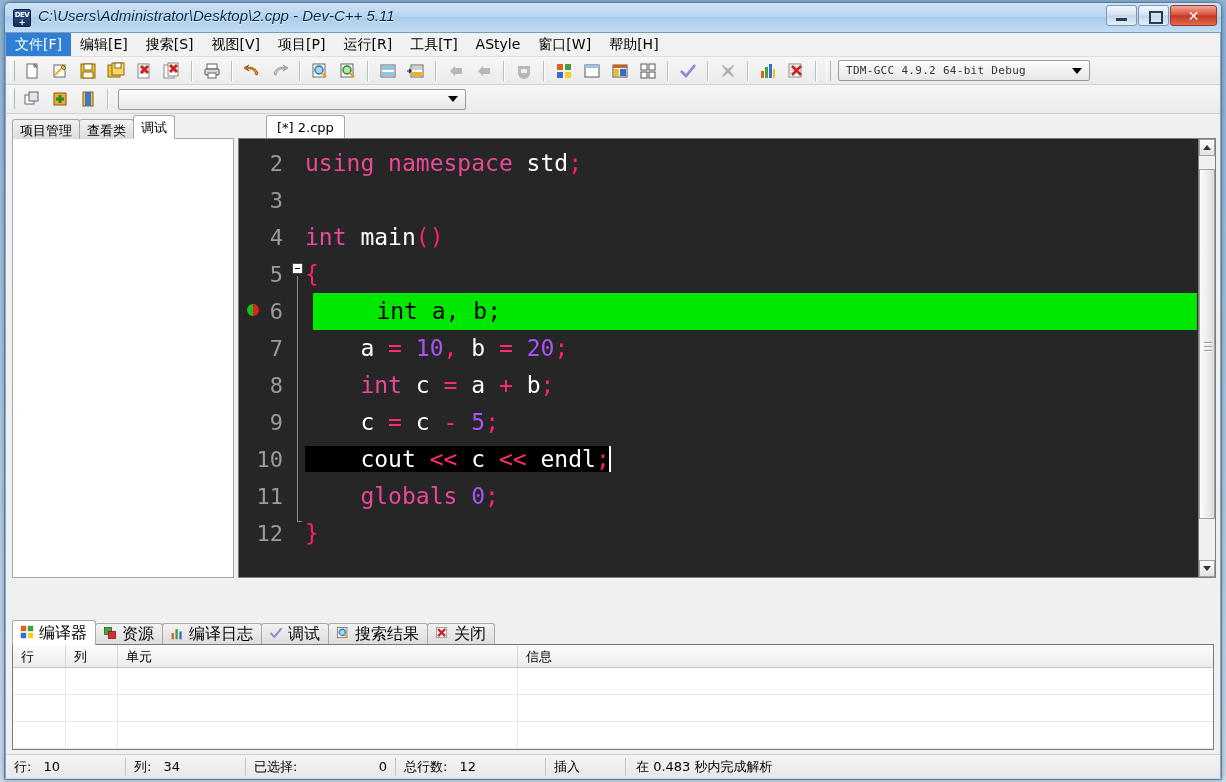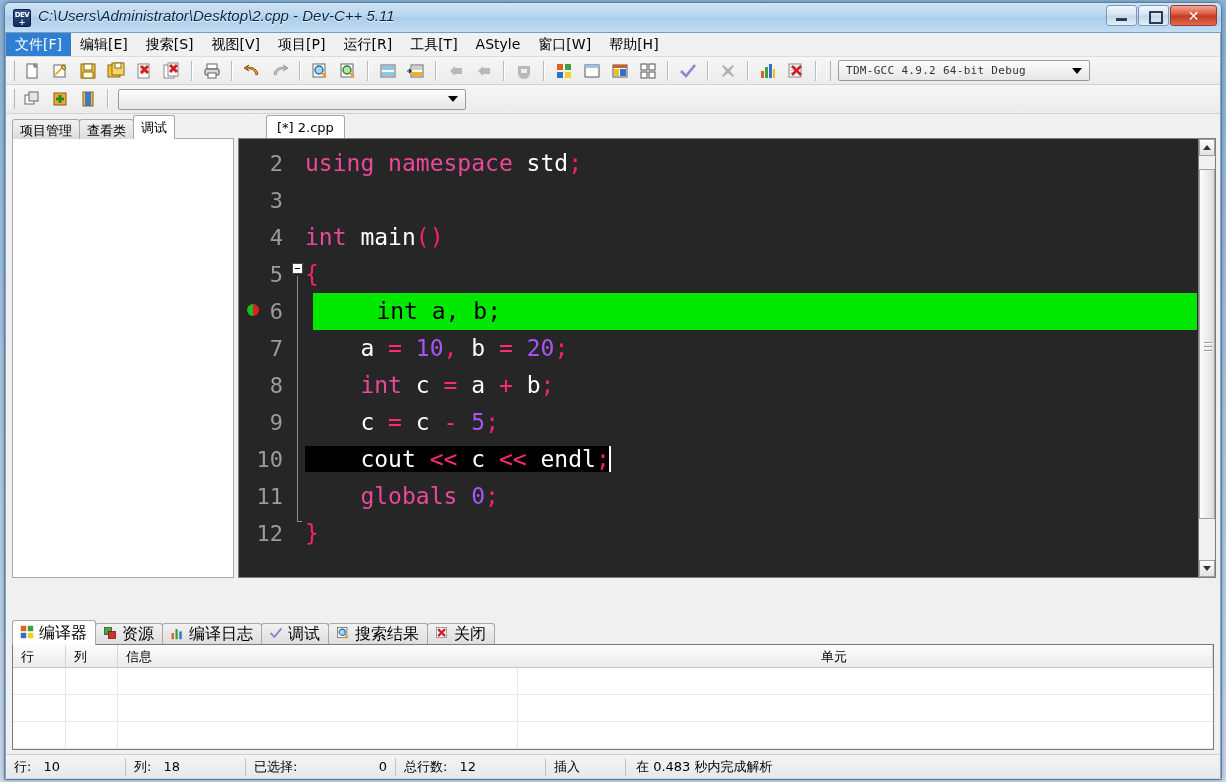--- a/index.html
+++ b/index.html
@@ -815,22 +815,22 @@
               </svg>
           </span>
           <span>关闭</span>
         </div>
       </div>
 
       <div class="bbody">
         <div class="thead">
           <div class="th c1">行</div>
           <div class="th c2">列</div>
+          <div class="th c3">单元</div>
           <div class="th c4">信息</div>
-          <div class="th c3">单元</div>
         </div>
         <div class="trow">
             <div class="td c1"></div>
             <div class="td c2"></div>
             <div class="td c3"></div>
             <div class="td c4"></div>
           </div>
         <div class="trow">
             <div class="td c1"></div>
             <div class="td c2"></div>
@@ -846,21 +846,21 @@
       </div>
     </div>
 
     <div class="statusbar">
       <div class="scell s1">
         <span class="lab">行:</span>
         <span>10</span>
       </div>
       <div class="scell s2">
         <span class="lab">列:</span>
-        <span>18</span>
+        <span>34</span>
       </div>
       <div class="scell s3">
         <span class="lab">已选择:</span>
         <span>0</span>
       </div>
       <div class="scell s4">
         <span class="lab">总行数:</span>
         <span>12</span>
       </div>
       <div class="scell s5">插入</div>

